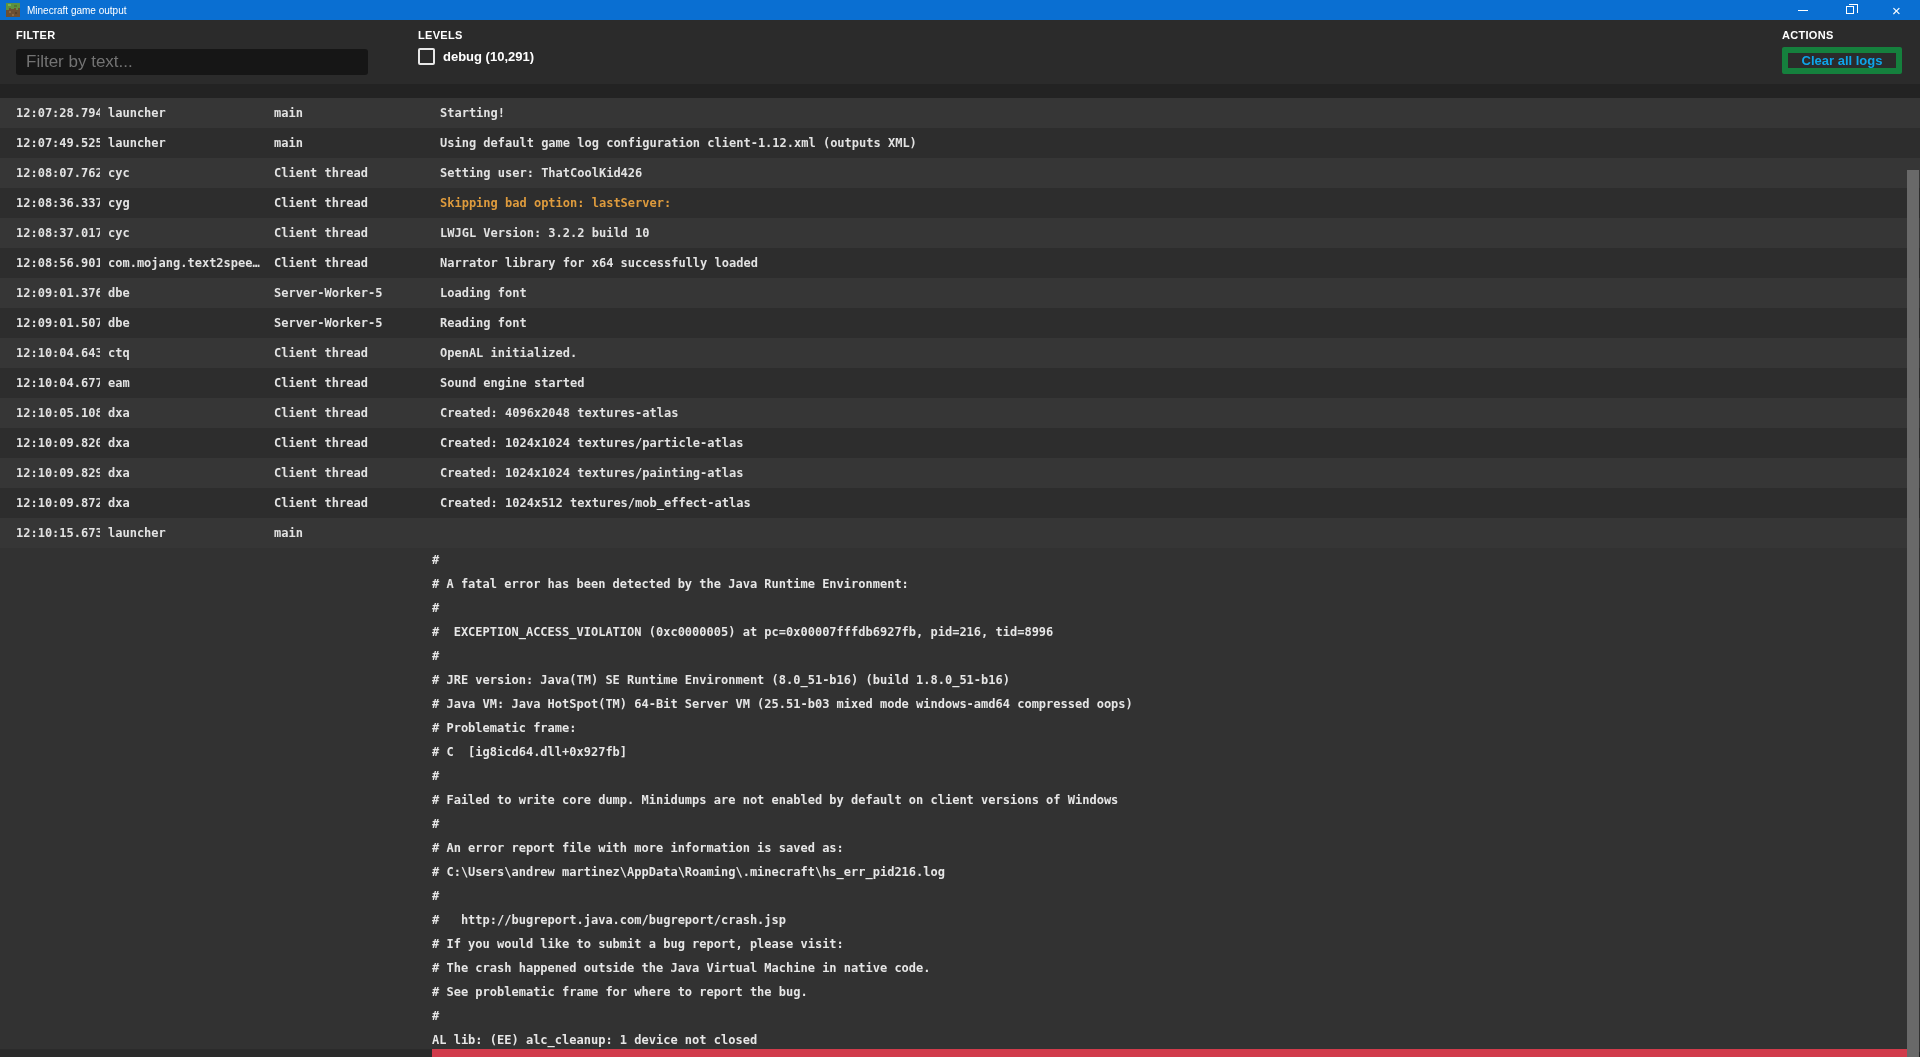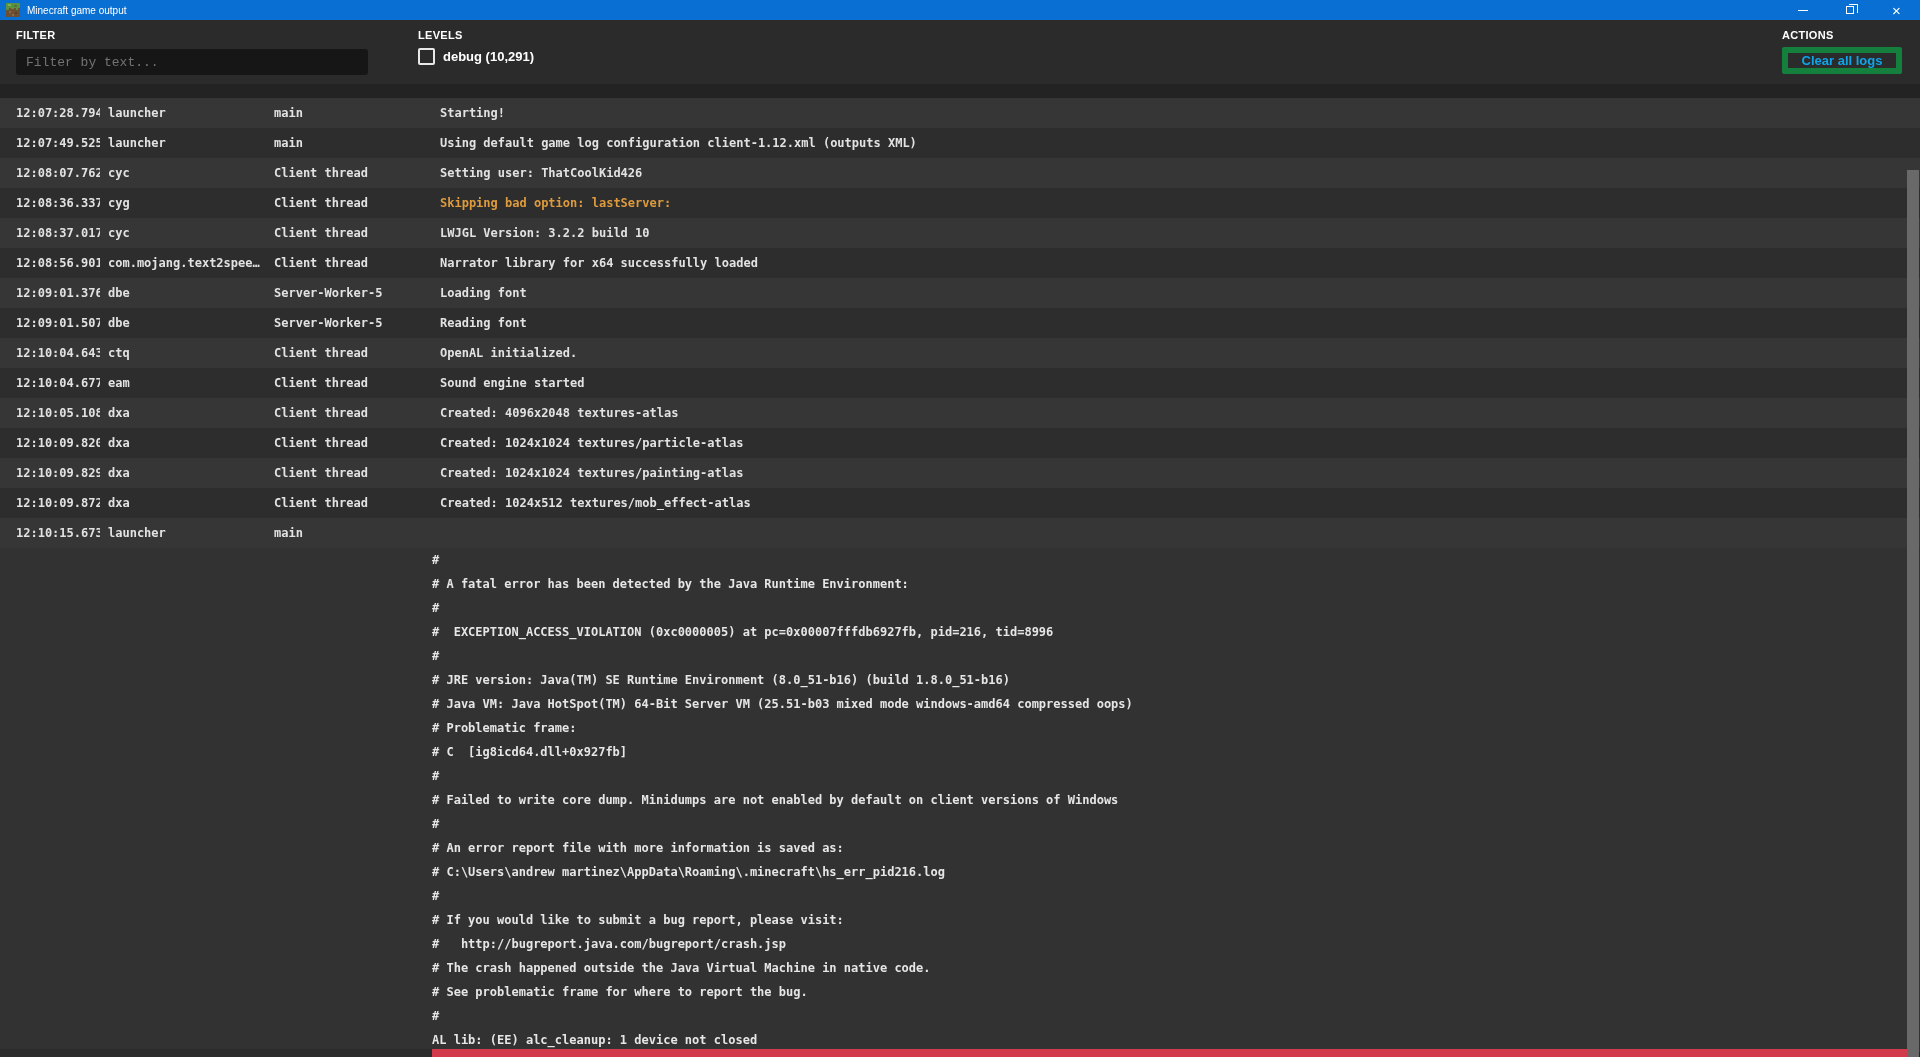--- a/index.html
+++ b/index.html
@@ -17,21 +17,21 @@
   .win-btn{width:47px;height:20px;display:flex;align-items:center;justify-content:center;cursor:default;}
   .glyph-min{width:10px;height:1px;background:#fff;display:block;}
   .glyph-restore{width:8px;height:8px;border:1px solid #fff;position:relative;background:var(--titlebar);display:block;}
   .glyph-restore::before{content:"";position:absolute;top:-3px;left:2px;width:8px;height:8px;border:1px solid #fff;border-left:none;border-bottom:none;}
   .glyph-close{color:#fff;font-size:15px;line-height:1;font-weight:400;}
 
   
   .toolbar{height:64px;background:#2b2b2b;position:relative;}
   .sec-label{font-size:11px;font-weight:bold;color:#fff;letter-spacing:.3px;}
   .filter-sec{position:absolute;left:16px;top:9px;}
-  .filter-input{margin-top:8px;display:block;width:352px;height:26px;background:#161616;border:none;border-radius:3px;color:#ddd;font-size:13px;padding:0 10px;outline:none;font-family:Liberation Mono, monospace;}
+  .filter-input{margin-top:8px;display:block;width:352px;height:26px;background:#161616;border:none;border-radius:3px;color:#ddd;font-size:17px;padding:0 10px;outline:none;font-family:Liberation Sans, sans-serif;}
   .filter-input::placeholder{color:#737373;}
   .levels-sec{position:absolute;left:386px;top:9px;margin-left:32px;}
   .levels-row{display:flex;align-items:center;gap:23px;margin-top:7px;flex-direction:column;}
   .level-item{display:flex;align-items:center;gap:8px;cursor:default;}
   .checkbox{width:17px;height:17px;border:2px solid #e8e8e8;border-radius:2px;background:transparent;position:relative;flex:0 0 auto;}
   .checkbox.checked{border:none;background:var(--checkbox-green);}
   .checkbox svg{display:none;position:absolute;left:2px;top:3px;}
   .checkbox.checked svg{display:block;}
   .level-label{color:#fff;font-size:13px;font-weight:600;white-space:nowrap;}
   .actions-sec{position:absolute;right:18px;top:9px;width:120px;}
@@ -265,22 +265,22 @@
       <div class="block-line"># JRE version: Java(TM) SE Runtime Environment (8.0_51-b16) (build 1.8.0_51-b16)</div>
       <div class="block-line"># Java VM: Java HotSpot(TM) 64-Bit Server VM (25.51-b03 mixed mode windows-amd64 compressed oops)</div>
       <div class="block-line"># Problematic frame:</div>
       <div class="block-line"># C  [ig8icd64.dll+0x927fb]</div>
       <div class="block-line">#</div>
       <div class="block-line"># Failed to write core dump. Minidumps are not enabled by default on client versions of Windows</div>
       <div class="block-line">#</div>
       <div class="block-line"># An error report file with more information is saved as:</div>
       <div class="block-line"># C:\Users\andrew martinez\AppData\Roaming\.minecraft\hs_err_pid216.log</div>
       <div class="block-line">#</div>
+      <div class="block-line">#   http://bugreport.java.com/bugreport/crash.jsp</div>
       <div class="block-line"># If you would like to submit a bug report, please visit:</div>
-      <div class="block-line">#   http://bugreport.java.com/bugreport/crash.jsp</div>
       <div class="block-line"># The crash happened outside the Java Virtual Machine in native code.</div>
       <div class="block-line"># See problematic frame for where to report the bug.</div>
       <div class="block-line">#</div>
       <div class="block-line">AL lib: (EE) alc_cleanup: 1 device not closed</div>
     </div>
   <div class="bottom-strip"></div>
   <div class="red-bar"></div>
 </div>
 
 <div class="scroll-thumb"></div>

